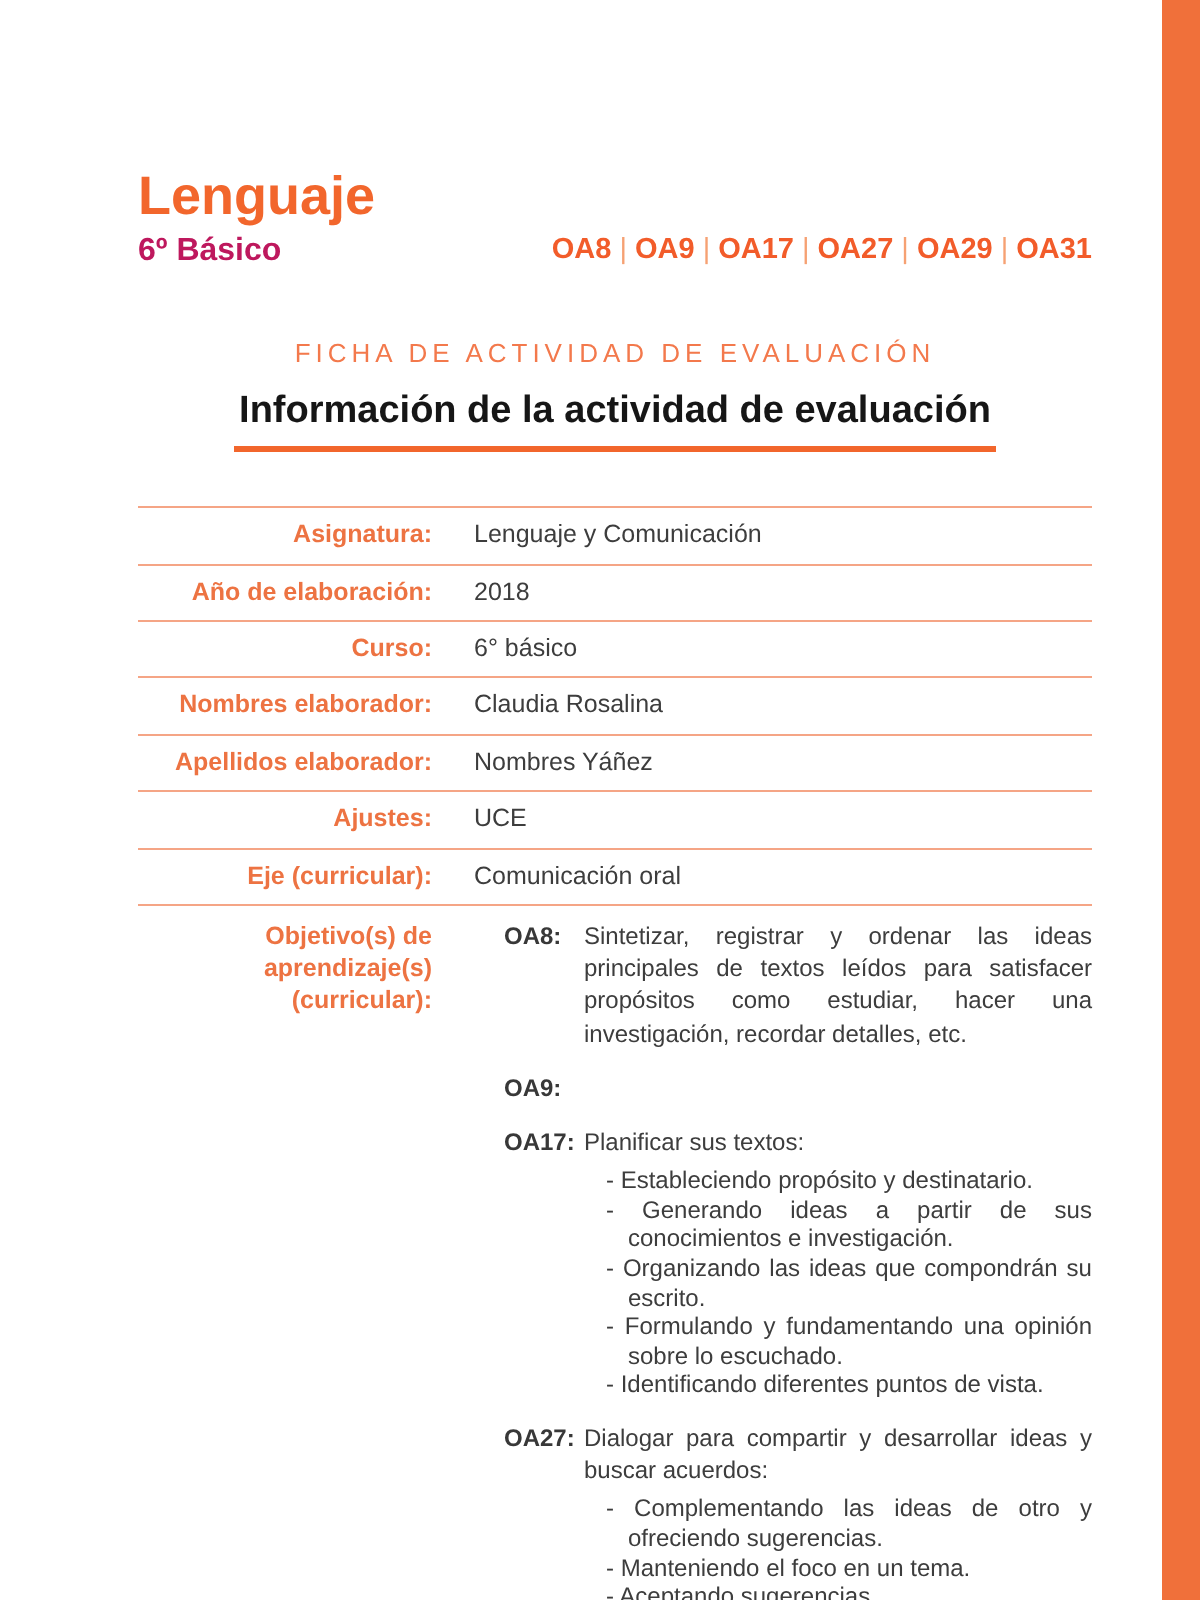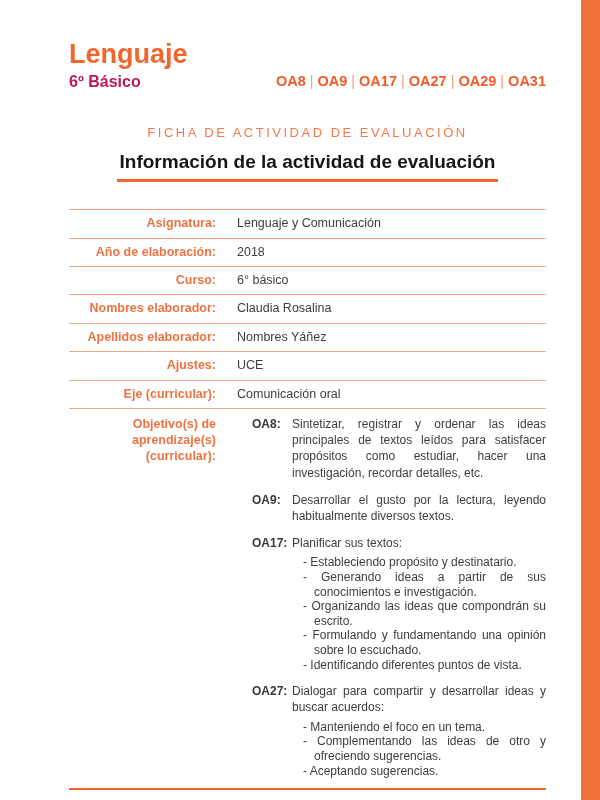--- a/index.html
+++ b/index.html
@@ -25,21 +25,21 @@
   }
   .content{
     position:absolute;left:69px;top:0;width:477px;
   }
   
   .header{
     margin-top:40px;
     display:flex;justify-content:space-between;align-items:flex-end;
   }
   .subject{
-    color:var(--accent);font-size:27px;font-weight:bold;line-height:1.05;
+    color:var(--accent);font-size:27px;font-weight:bold;line-height:1.05;margin-top:44px;
   }
   .grade{
     color:#be185d;font-size:16px;font-weight:bold;margin-top:5px;
   }
   .oa-tags{
     font-size:14.5px;font-weight:bold;color:#F25C2A;
     padding-bottom:2px;white-space:nowrap;text-align:right;
   }
   .oa-sep{color:#F6A173;font-weight:normal;margin:0 4px;}
   
@@ -148,44 +148,41 @@
       </div>
     <div class="obj-content">
         <div class="oa-item">
           <div class="oa-code">OA8:</div>
           <div>
             <div class="oa-text">Sintetizar, registrar y ordenar las ideas principales de textos leídos para satisfacer propósitos como estudiar, hacer una investigación, recordar detalles, etc.</div>
           </div>
         </div>
         <div class="oa-item">
           <div class="oa-code">OA9:</div>
-          <div>
-            <div class="oa-text">Desarrollar el gusto por la lectura, leyendo habitualmente diversos textos.</div>
-          </div>
         </div>
         <div class="oa-item">
           <div class="oa-code">OA17:</div>
           <div>
             <div class="oa-text">Planificar sus textos:</div>
             <ul class="oa-bullets">
               <li>Estableciendo propósito y destinatario.</li>
               <li>Generando ideas a partir de sus conocimientos e investigación.</li>
               <li>Organizando las ideas que compondrán su escrito.</li>
               <li>Formulando y fundamentando una opinión sobre lo escuchado.</li>
               <li>Identificando diferentes puntos de vista.</li>
             </ul>
           </div>
         </div>
         <div class="oa-item">
           <div class="oa-code">OA27:</div>
           <div>
             <div class="oa-text">Dialogar para compartir y desarrollar ideas y buscar acuerdos:</div>
             <ul class="oa-bullets">
+              <li>Complementando las ideas de otro y ofreciendo sugerencias.</li>
               <li>Manteniendo el foco en un tema.</li>
-              <li>Complementando las ideas de otro y ofreciendo sugerencias.</li>
               <li>Aceptando sugerencias.</li>
             </ul>
           </div>
         </div>
       </div>
   </div>
 
 </div>
 
 </body></html>

